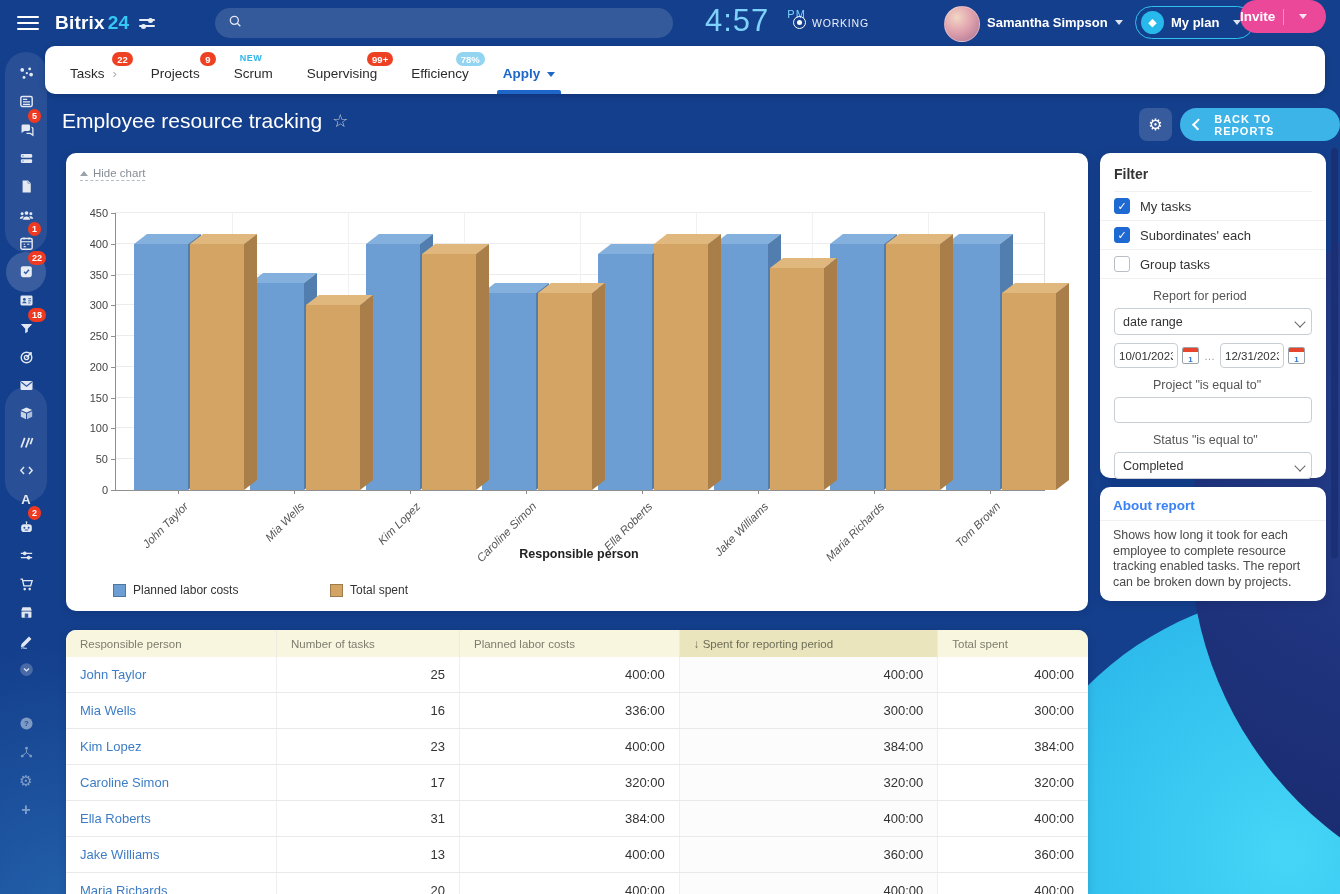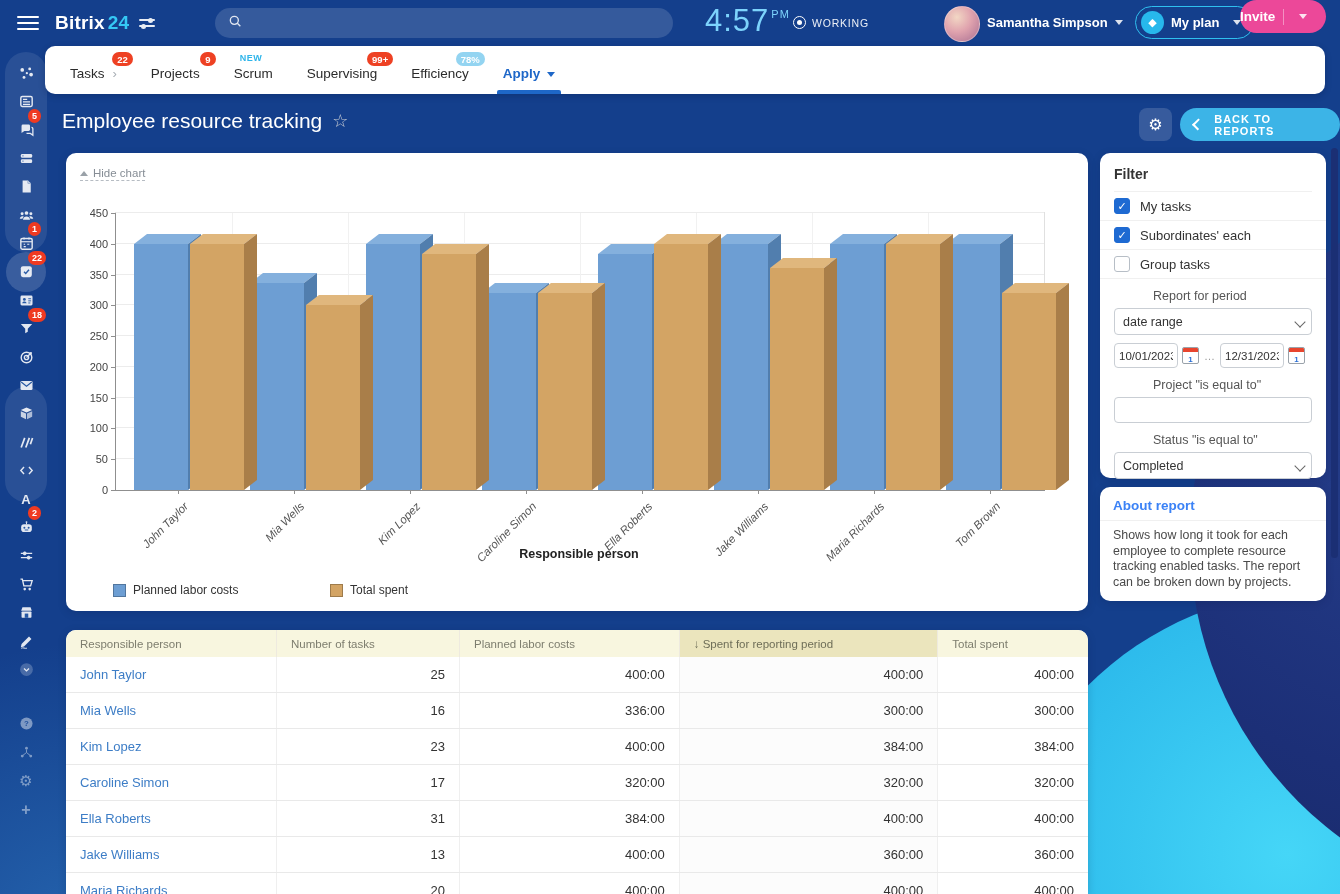--- a/index.html
+++ b/index.html
@@ -23,21 +23,21 @@
   .logo-set i{position:absolute;left:0;right:0;height:2px;background:#fff;border-radius:2px;}
   .logo-set i.b1{top:3px;} .logo-set i.b2{top:9px;}
   .logo-set s{position:absolute;width:5px;height:5px;border-radius:50%;background:#fff;}
   .logo-set s.k1{top:1.5px;left:9px;} .logo-set s.k2{top:7.5px;left:2px;}
   .search{position:absolute;left:215px;top:8px;width:458px;height:30px;border-radius:15px;
     background:rgba(255,255,255,.14);display:flex;align-items:center;padding:0 12px;box-sizing:border-box;}
   .search input{flex:1;background:transparent;border:none;outline:none;color:#fff;font-size:13px;}
   .search input::placeholder{color:rgba(255,255,255,.55);}
   .search svg{width:16px;height:16px;opacity:.85;}
   .clock{position:absolute;left:705px;top:3px;color:#7dd3fc;font-weight:300;font-size:31px;letter-spacing:1px;display:flex;}
-  .clock .mer{font-size:11px;font-weight:400;margin-top:5px;margin-left:2px;}
+  .clock .mer{font-size:11px;font-weight:400;margin-top:5px;margin-left:18px;}
   .working{position:absolute;left:793px;top:16px;display:flex;align-items:center;color:rgba(255,255,255,.92);font-size:10.5px;letter-spacing:.8px;}
   .ring{width:11px;height:11px;border:1.5px solid #fff;border-radius:50%;position:relative;margin-right:6px;}
   .ring::after{content:"";position:absolute;left:3px;top:3px;width:5px;height:5px;background:#fff;border-radius:50%;}
   .avatar{position:absolute;left:944px;top:6px;width:34px;height:34px;border-radius:50%;
     background:radial-gradient(circle at 35% 30%,#f2d7c4 0%,#e0a3ae 45%,#a96f92 100%);border:1px solid rgba(255,255,255,.3);}
   .uname{position:absolute;left:987px;top:15px;color:#fff;font-weight:bold;font-size:13px;display:flex;align-items:center;cursor:pointer;text-align:center;}
   .caret{display:inline-block;width:0;height:0;border-left:4px solid transparent;border-right:4px solid transparent;border-top:5px solid #fff;margin-left:7px;opacity:.85;}
   .myplan{position:absolute;left:1135px;top:6px;height:33px;border:1.5px solid #2fc0ef;border-radius:17px;
     display:flex;align-items:center;padding:0 12px 0 5px;box-sizing:border-box;cursor:pointer;}
   .gem{width:23px;height:23px;border-radius:50%;background:#27b8ec;color:#fff;font-size:11px;display:flex;align-items:center;justify-content:center;margin-right:7px;}

